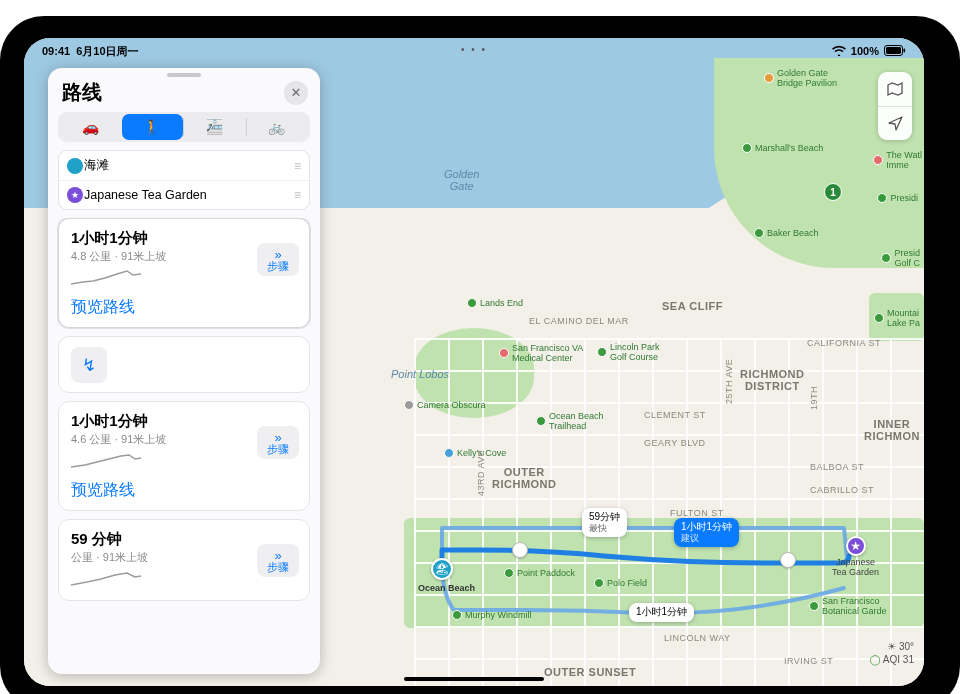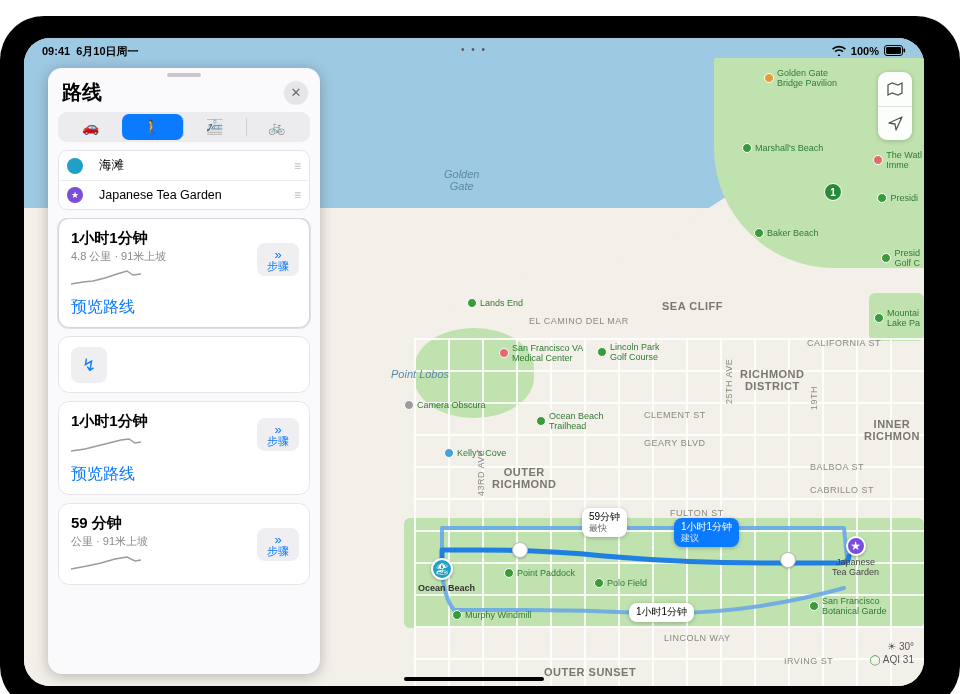--- a/index.html
+++ b/index.html
@@ -63,21 +63,21 @@
   }
   .grabber { width:34px; height:4px; background:#c8c8cc; border-radius:3px; margin:5px auto 2px;}
   .panel-head { display:flex; align-items:center; justify-content:space-between; padding:0 12px 6px 14px;}
   .panel-title { font-size:20px; font-weight:700; }
   .close-btn { width:24px;height:24px;border-radius:50%;background:#e6e6ea;color:#6b6b70;display:flex;align-items:center;justify-content:center;font-size:13px;}
   .seg { display:flex; gap:0; margin:0 10px 8px; background:#ececef; border-radius:9px; padding:2px;}
   .seg-btn { flex:1; height:26px; border-radius:7px; display:flex; align-items:center; justify-content:center; font-size:14px; color:#555;}
   .seg-btn.active { background:#0a7aff; color:#fff;}
   .seg-sep { width:1px; background:#d0d0d4; margin:4px 0;}
   .stops { margin:0 10px 8px; background:#fff; border:1px solid #e4e4e8; border-radius:9px; overflow:hidden;}
-  .stop-row { display:flex; align-items:center; gap:16px; padding:6px 8px; font-size:12.5px;}
+  .stop-row { display:flex; align-items:center; gap:1px; padding:6px 8px; font-size:12.5px;}
   .stop-row + .stop-row { border-top:1px solid #eee;}
   .stop-ico { width:16px;height:16px;border-radius:50%;flex:none;}
   .stop-ico.beach { background:#1fa0c6;}
   .stop-ico.star { background:#7a4ed9; display:flex;align-items:center;justify-content:center;color:#fff;font-size:9px;}
   .hamb { margin-left:auto; color:#c0c0c4; font-size:12px;}
   .chip { display:inline-flex; align-items:center; gap:4px; background:#0a7aff; color:#fff; font-size:12px; padding:5px 11px; border-radius:16px; margin:0 0 8px 12px;}
   .cards { flex:1; overflow:hidden; padding:0 10px 10px; display:flex; flex-direction:column; gap:8px;}
   .card { background:#fff; border:1px solid #e5e5e9; border-radius:11px; padding:10px 10px 9px 12px; display:flex; flex-direction:column; gap:5px;}
   .card.sel { background:#fff; border-color:#d6d6dc; box-shadow:0 0 0 1px #e0e0e4;}
   .card-top { display:flex; align-items:flex-start;}
@@ -313,20 +313,21 @@
         <div class="card custom-card">
           <div class="card-top">
             <div class="custom-ico">↯</div>
           </div>
         </div>
 
         <div class="card">
           <div class="card-top">
             <div class="card-left">
               <div class="card-title">1小时1分钟</div>
+              <div class="card-sub">4.6 公里 · 91米上坡</div>
               <svg class="spark" viewBox="0 0 70 18">
                   <path d="M0 16 L14 14 L26 11 L38 8 L50 5 L58 4 L64 8 L70 7" fill="none" stroke="#9a9aa0" stroke-width="1.4"></path>
                 </svg>
             </div>
             <div class="step-btn"><span class="arr">»</span><span>步骤</span></div>
           </div>
           <div class="preview">预览路线</div>
         </div>
 
         <div class="card" style="margin-bottom:-30px">

